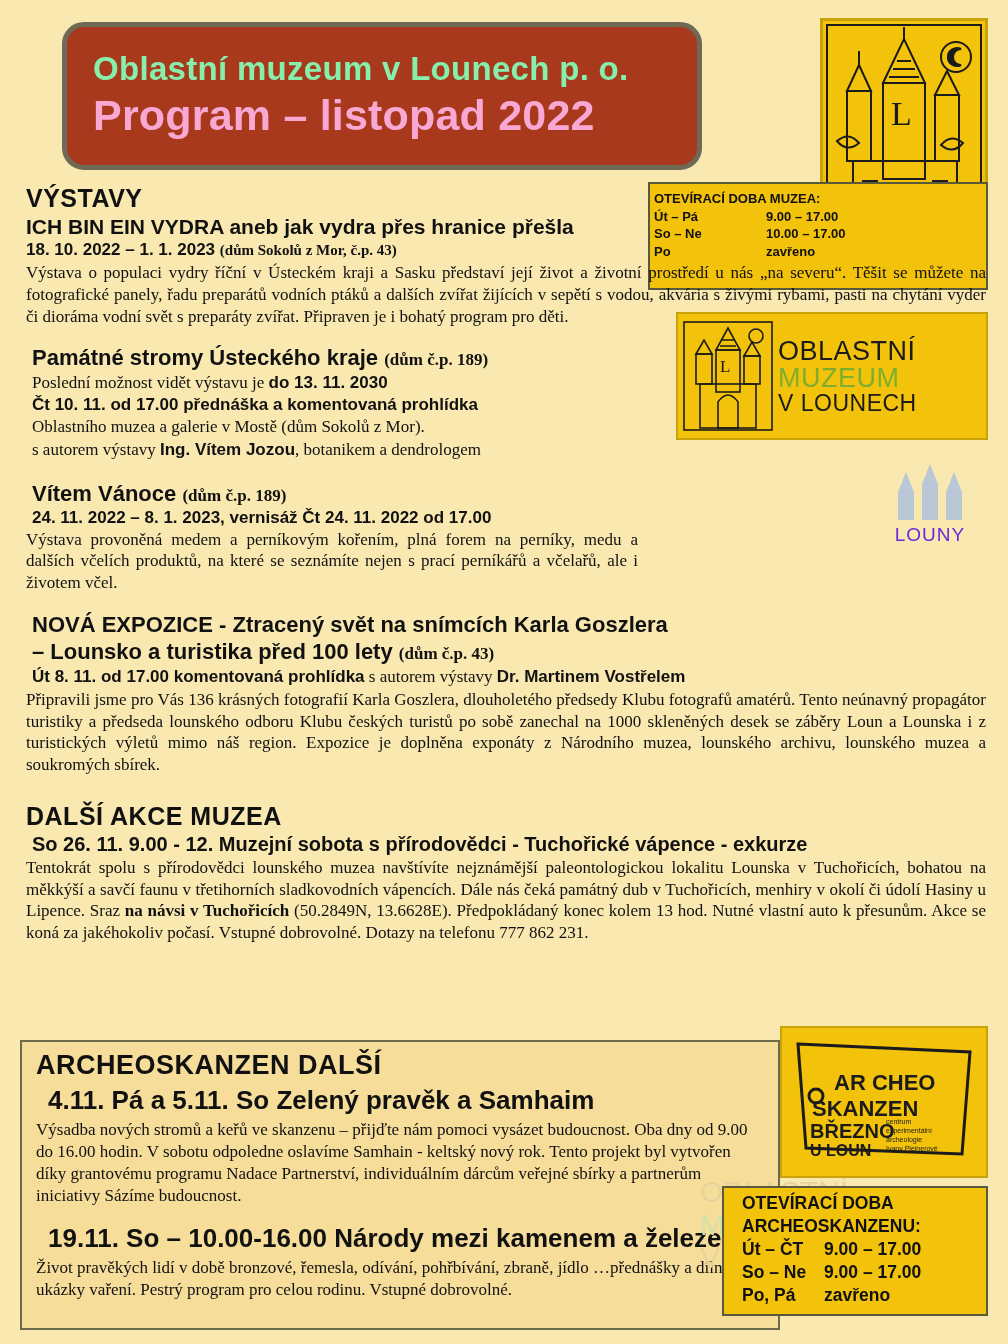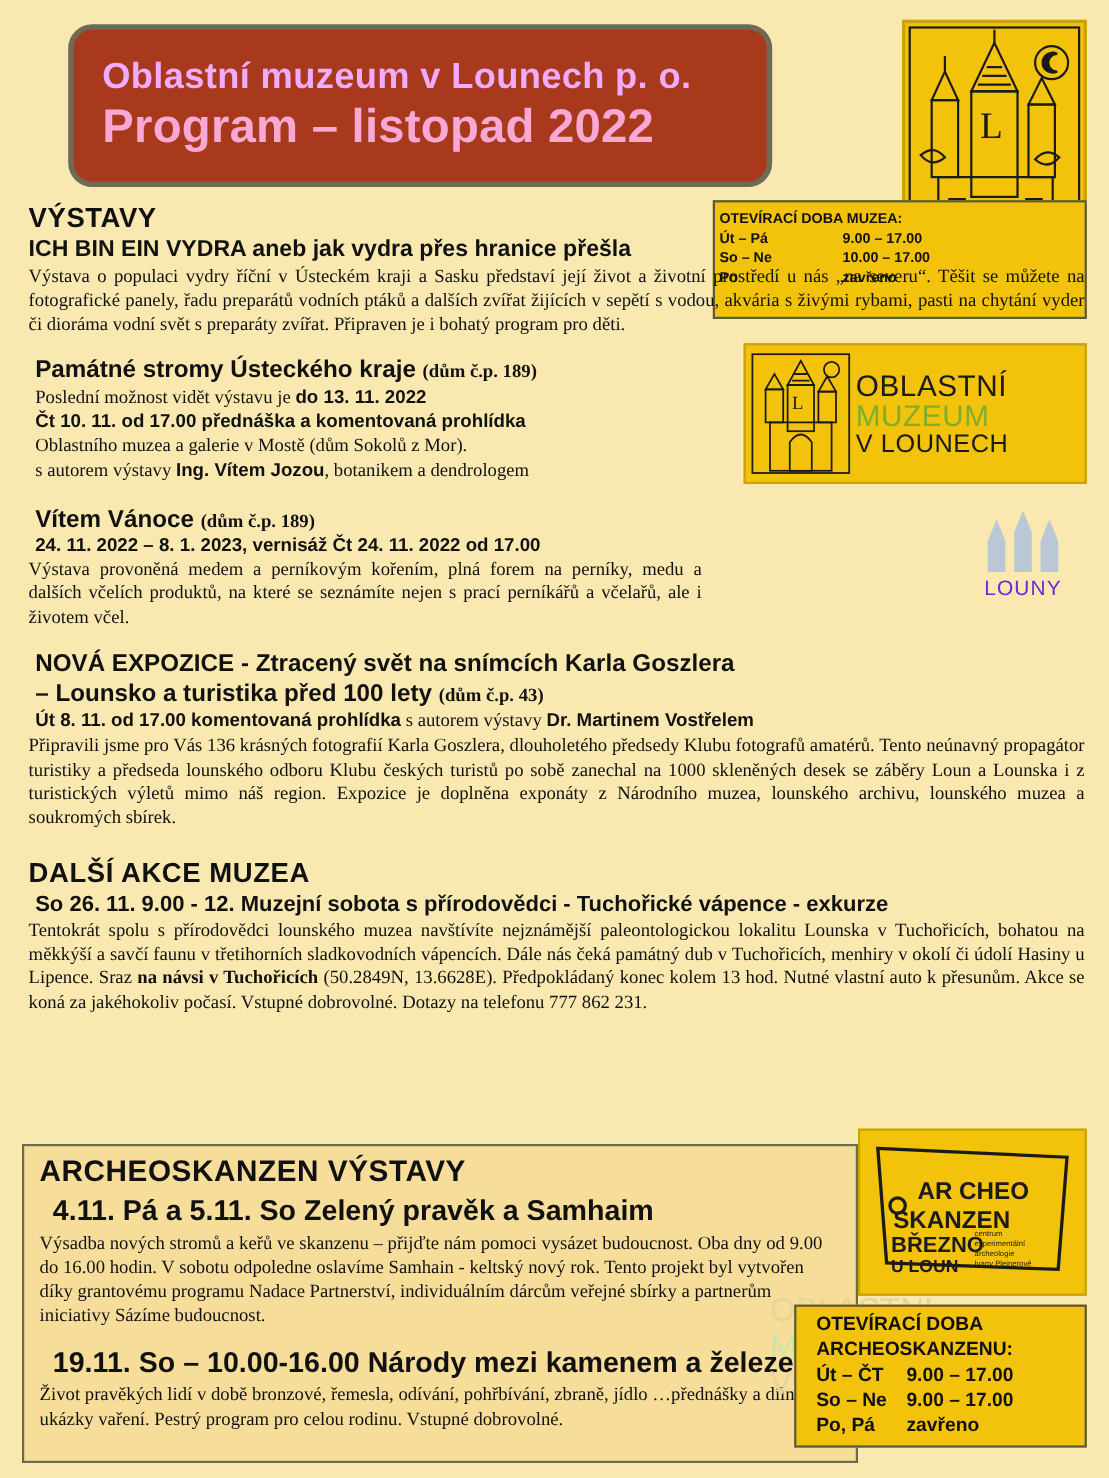--- a/index.html
+++ b/index.html
@@ -16,21 +16,21 @@
   
   .header-box{
     position:absolute;left:62px;top:22px;width:640px;height:148px;
     background:#a8391c;border:5px solid #6e6a55;border-radius:22px;
     box-sizing:border-box;
     display:flex;flex-direction:column;justify-content:center;
     padding-left:26px;
   }
   .header-line1{
     font-family:"Liberation Sans", sans-serif;
-    font-weight:bold;font-size:33px;color:#f0abfc;letter-spacing:.3px;
+    font-weight:bold;font-size:33px;color:#86efac;letter-spacing:.3px;
     line-height:1.05;
   }
   .header-line2{
     font-family:"Liberation Sans", sans-serif;
     font-weight:bold;font-size:43px;color:#f9a8d4;letter-spacing:.2px;
     line-height:1.15;margin-top:4px;
   }
 
   
   .tower{
@@ -240,30 +240,34 @@
       </g>
     </svg>
     <div class="lbl">LOUNY</div>
   </div>
 
   <div class="content">
 
     <h2 class="section">VÝSTAVY</h2>
 
     <div class="exh-title">ICH BIN EIN VYDRA aneb jak vydra přes hranice přešla</div>
+    <div class="exh-date">
+      <span>18. 10. 2022 – 1. 1. 2023</span>
+      <span class="house">(dům Sokolů z Mor, č.p. 43)</span>
+    </div>
     <p class="body">Výstava o populaci vydry říční v Ústeckém kraji a Sasku představí její život a životní prostředí u nás „na severu“. Těšit se můžete na fotografické panely, řadu preparátů vodních ptáků a dalších zvířat žijících v sepětí s vodou, akvária s živými rybami, pasti na chytání vyder či dioráma vodní svět s preparáty zvířat. Připraven je i bohatý program pro děti.</p>
 
     <div class="gap-m"></div>
 
     <div class="sub-head">
       <span>Památné stromy Ústeckého kraje</span>
       <span class="small">(dům č.p. 189)</span>
     </div>
     <div class="line-mixed">
-      <span>Poslední možnost vidět výstavu je </span><b>do 13. 11.  2022</b>
+      <span>Poslední možnost vidět výstavu je </span><b>do 13. 11.  2030</b>
     </div>
     <div class="line-bold">Čt 10. 11. od 17.00 přednáška a komentovaná prohlídka</div>
     <div class="line-mixed">Oblastního muzea a galerie v Mostě (dům Sokolů z Mor).</div>
     <div class="line-mixed">
       <span>s autorem výstavy </span><b>Ing. Vítem Jozou</b><span>, botanikem a dendrologem</span>
     </div>
 
     <div class="gap-m"></div>
 
     <div class="sub-head">
@@ -287,21 +291,21 @@
 
     <div class="gap-l"></div>
 
     <h2 class="section">DALŠÍ AKCE MUZEA</h2>
     <div class="sub-head" style="font-size:20px;">So 26. 11. 9.00 - 12. Muzejní sobota s přírodovědci   - Tuchořické vápence - exkurze</div>
     <p class="body"><span>Tentokrát spolu s přírodovědci lounského  muzea navštívíte nejznámější paleontologickou lokalitu Lounska v Tuchořicích, bohatou na měkkýší a savčí faunu v třetihorních sladkovodních vápencích. Dále nás čeká památný dub v Tuchořicích, menhiry  v okolí či údolí Hasiny u Lipence. Sraz </span><b>na návsi v Tuchořicích</b><span> (50.2849N, 13.6628E). Předpokládaný konec kolem 13 hod. Nutné vlastní auto k přesunům. Akce se koná za jakéhokoliv počasí. Vstupné dobrovolné. Dotazy na telefonu 777 862 231.</span></p>
 
   </div>
 
   <div class="arch-box">
-    <div class="arch-title">ARCHEOSKANZEN  VÝSTAVY</div>
+    <div class="arch-title">ARCHEOSKANZEN  DALŠÍ</div>
     <div class="arch-sub">4.11. Pá a 5.11. So   Zelený pravěk a Samhaim</div>
     <p class="arch-body">Výsadba nových stromů a keřů ve skanzenu  – přijďte nám pomoci vysázet budoucnost. Oba dny od 9.00 do 16.00 hodin. V sobotu odpoledne oslavíme Samhain - keltský nový rok. Tento projekt byl vytvořen díky grantovému programu Nadace Partnerství, individuálním dárcům veřejné sbírky a partnerům  iniciativy Sázíme budoucnost.</p>
     <div style="height:16px;"></div>
     <div class="arch-sub">19.11. So – 10.00-16.00  Národy mezi kamenem a železem</div>
     <p class="arch-body">Život pravěkých lidí v době bronzové, řemesla, odívání, pohřbívání, zbraně, jídlo …přednášky a dílny, ukázky  vaření. Pestrý program pro celou rodinu. Vstupné dobrovolné.</p>
   </div>
 
   <div class="ghost">
     <div>OBLASTNÍ</div>
     <div class="g2">MUZEUM</div>

